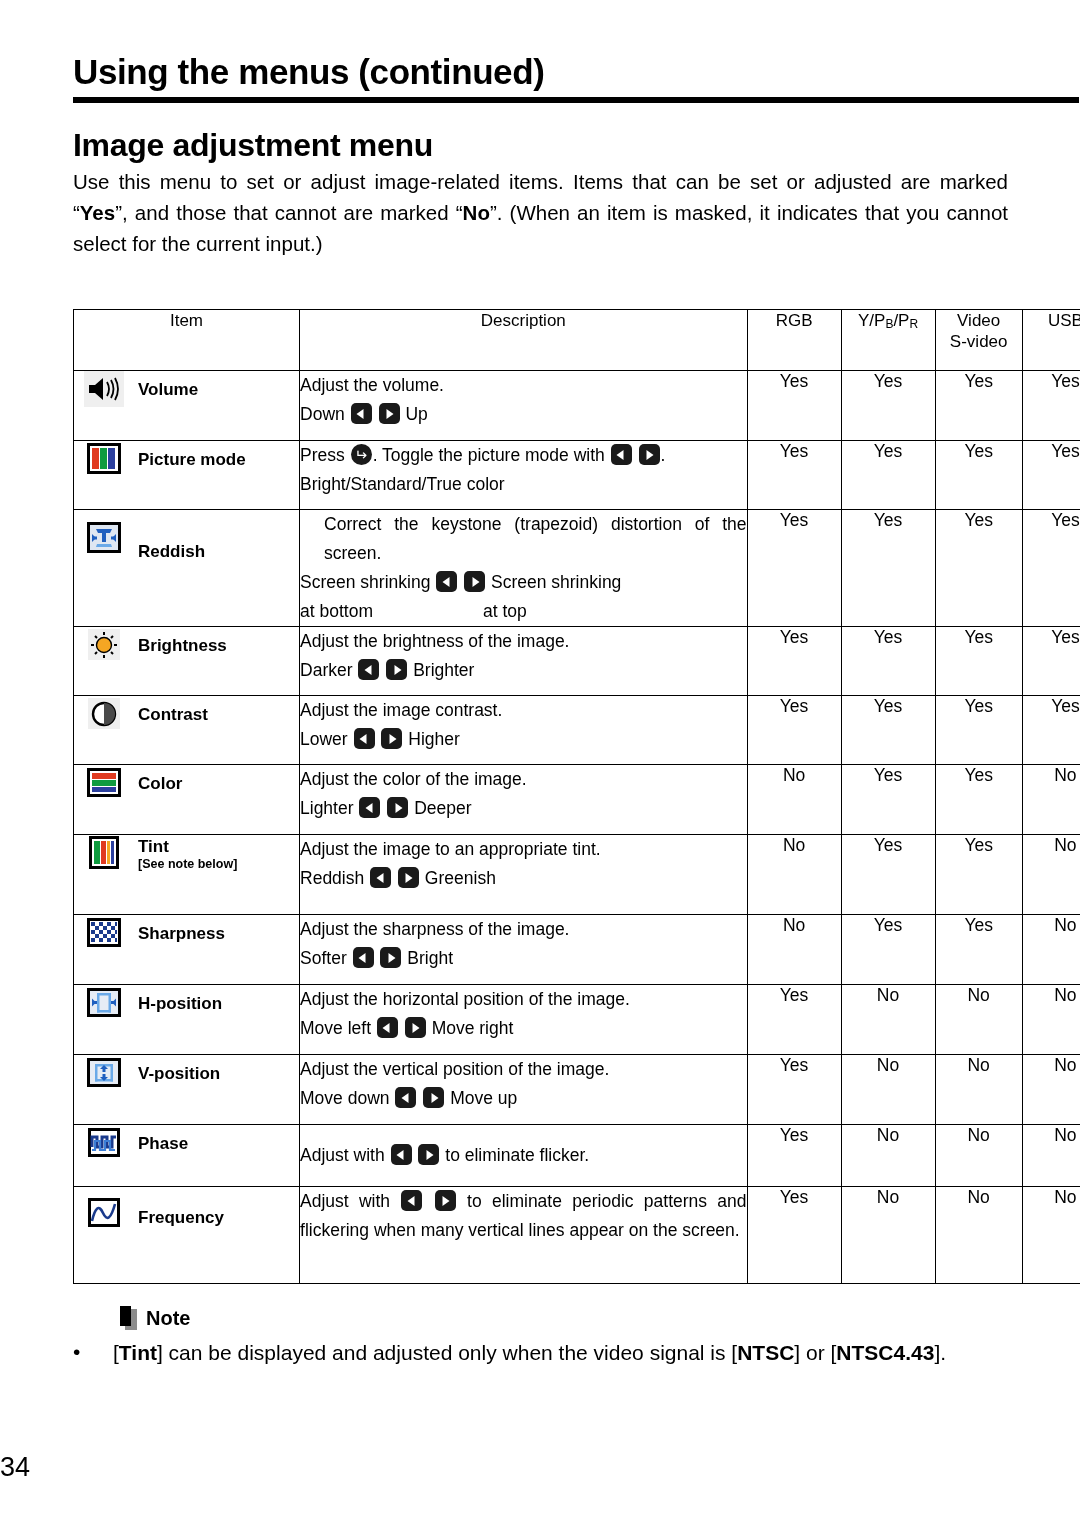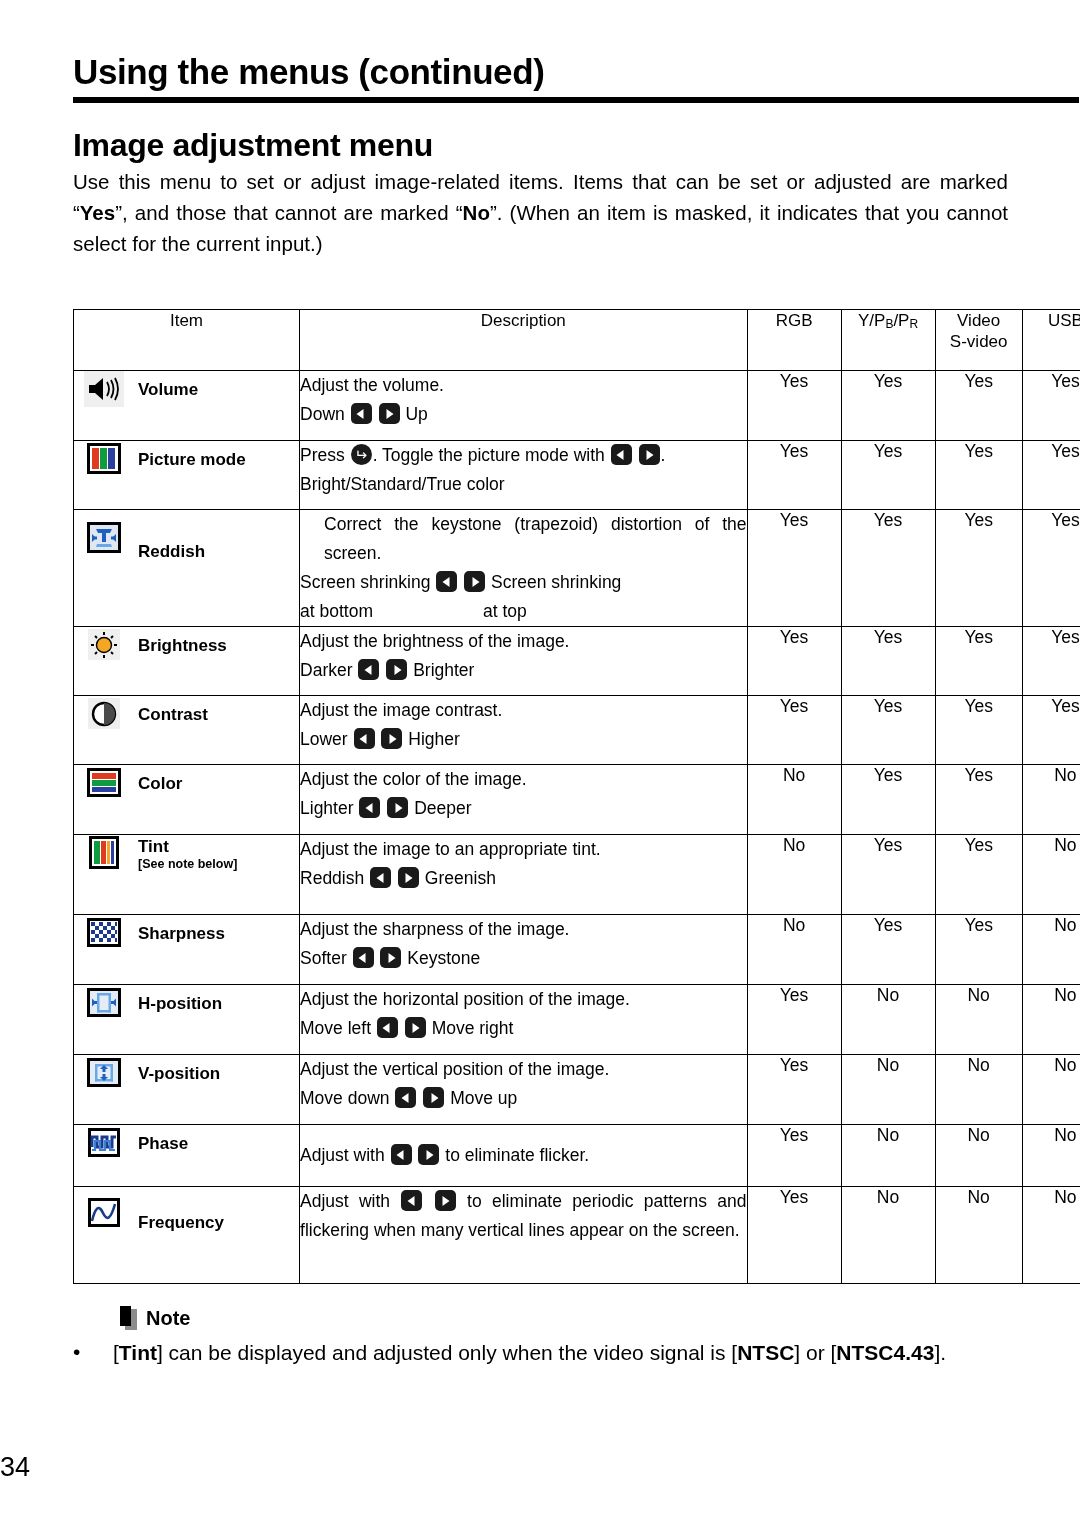--- a/index.html
+++ b/index.html
@@ -485,21 +485,21 @@
                     <rect x="23" y="23" width="4" height="4"></rect>
                     <rect x="31" y="23" width="2" height="4"></rect>
                 </g>
               </svg>
             </span>
             <span class="item-label">Sharpness</span>
           </div>
         </td>
         <td class="cell-desc">
           <div class="desc-line">Adjust the sharpness of the image.</div>
-          <div class="desc-line"><span>Softer</span>&nbsp;<span class="btn-glyph btn-left"></span>&nbsp;<span class="btn-glyph btn-right"></span>&nbsp;<span>Keystone</span></div>
+          <div class="desc-line"><span>Softer</span>&nbsp;<span class="btn-glyph btn-left"></span>&nbsp;<span class="btn-glyph btn-right"></span>&nbsp;<span>Bright</span></div>
         </td>
         <td class="cell-yn">No</td>
         <td class="cell-yn">Yes</td>
         <td class="cell-yn">Yes</td>
         <td class="cell-yn">No</td>
       </tr>
 
       <tr style="height:70px">
         <td class="cell-item">
           <div class="item-inner">
@@ -578,21 +578,21 @@
           <div class="desc-line"><span>Adjust with</span>&nbsp;<span class="btn-glyph btn-left"></span>&nbsp;<span class="btn-glyph btn-right"></span>&nbsp;<span>to eliminate flicker.</span></div>
         </td>
         <td class="cell-yn">Yes</td>
         <td class="cell-yn">No</td>
         <td class="cell-yn">No</td>
         <td class="cell-yn">No</td>
       </tr>
 
       <tr style="height:97px">
         <td class="cell-item">
-          <div class="item-inner" style="align-items:flex-end; padding-top:8px;">
+          <div class="item-inner" style="align-items:center; padding-top:8px;">
             <span class="item-icon">
               <svg class="icon-box" viewBox="0 0 40 36">
                 <rect x="4" y="3" width="32" height="29" fill="#000"></rect>
                 <rect x="7" y="6" width="26" height="23" fill="#fff"></rect>
                 <path d="M8 26 Q13 5 19 18 Q25 31 31 9" fill="none" stroke="#1a3a8c" stroke-width="2.6"></path>
               </svg>
             </span>
             <span class="item-label" style="margin-top:8px">Frequency</span>
           </div>
         </td>

